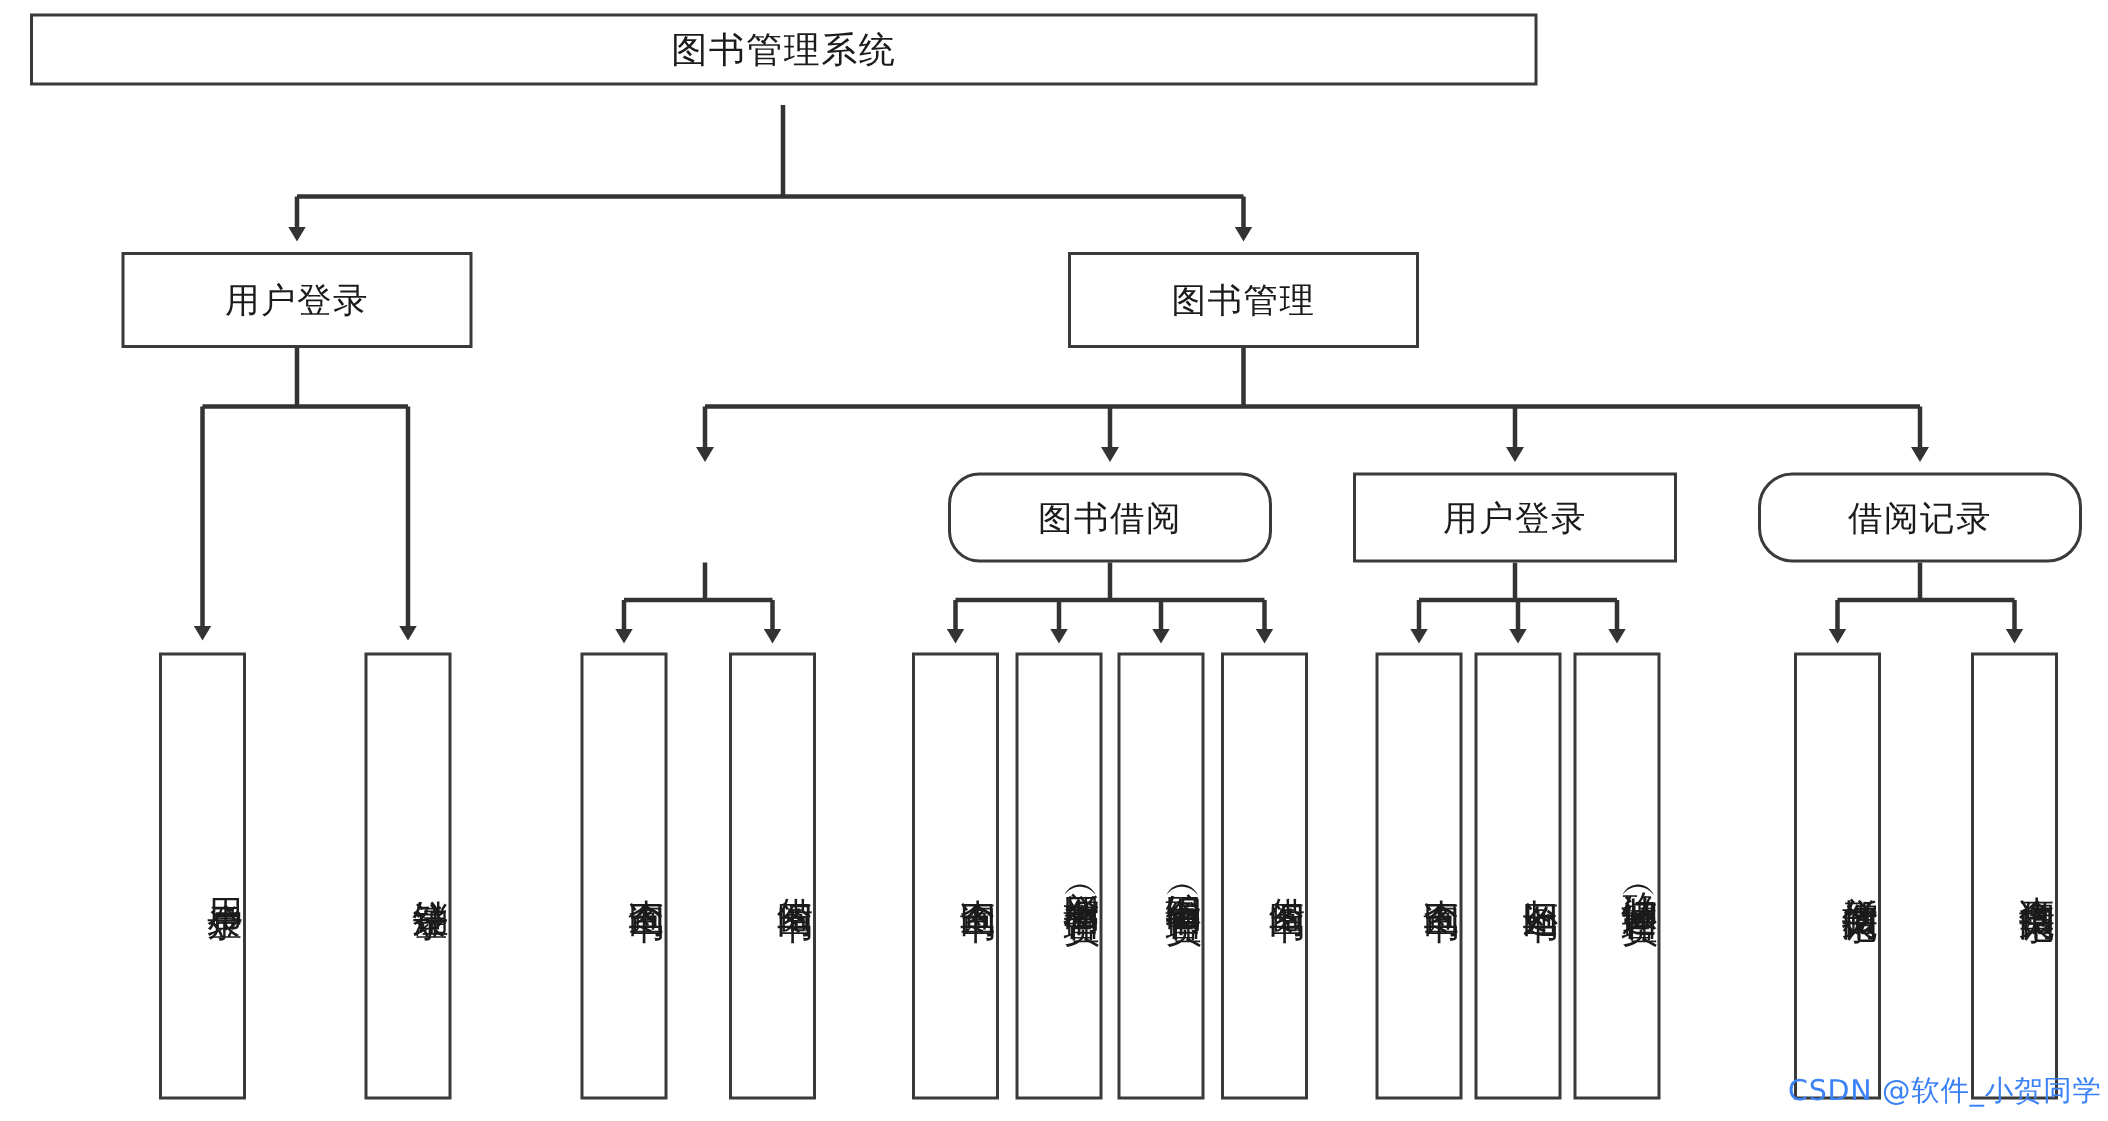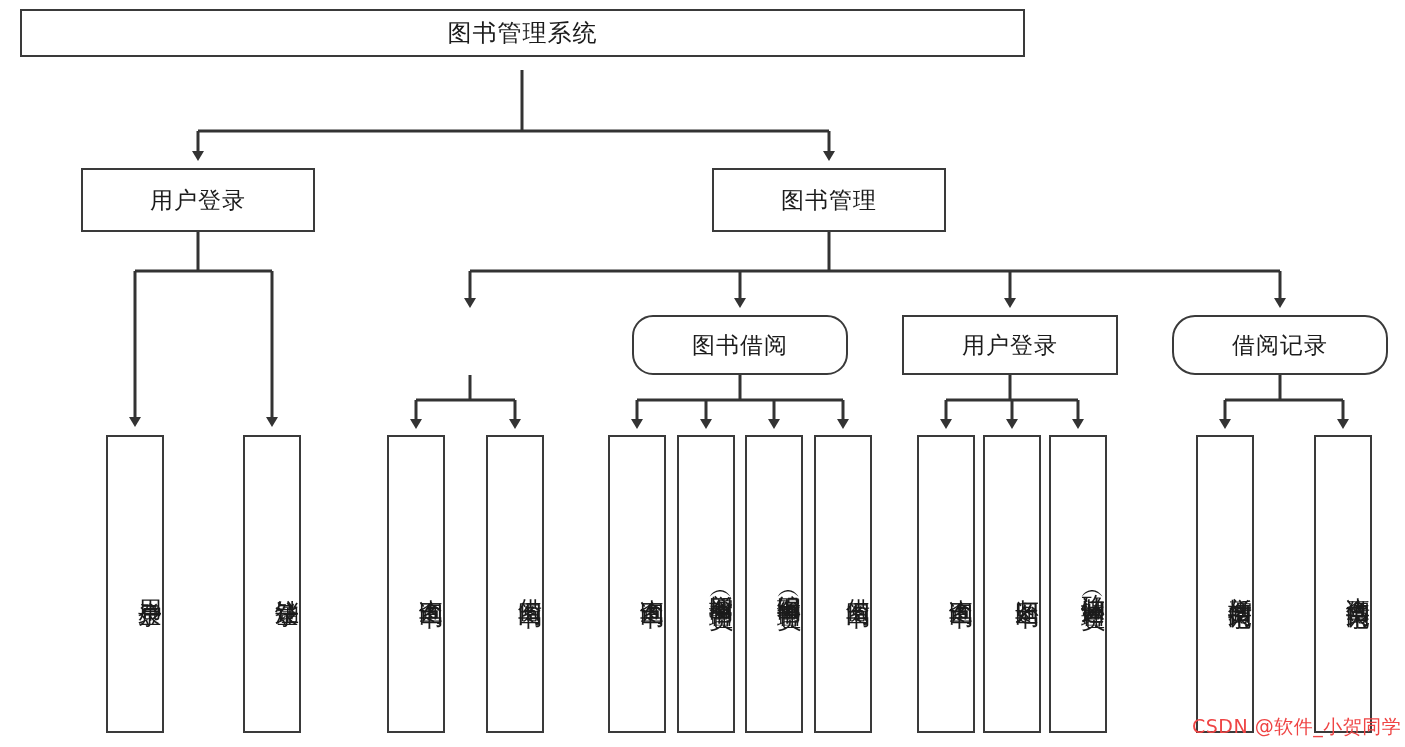--- a/index.html
+++ b/index.html
@@ -65,21 +65,21 @@
   }
   .label {
     display: block;
     user-select: none;
   }
   #watermark {
     position: absolute;
     left: 1192px;
     top: 714px;
     font-size: 19px;
-    color: #ef4444;
+    color: #3b82f6;
     white-space: nowrap;
     letter-spacing: 0.5px;
     font-family: "DejaVu Sans", "Liberation Sans", sans-serif;
   }
 </style>
 </head>
 <body>
 
 <div id="diagram-root">
 

